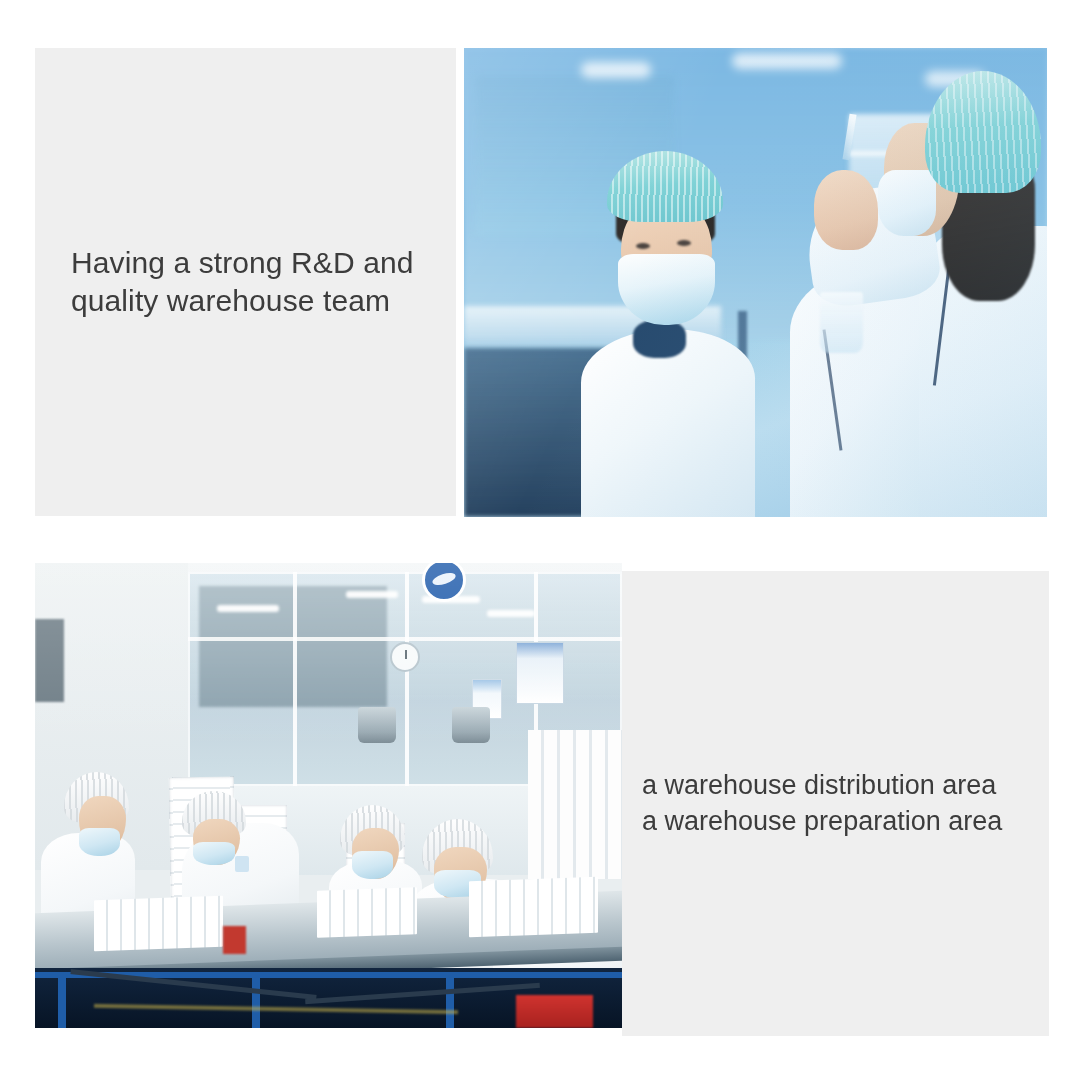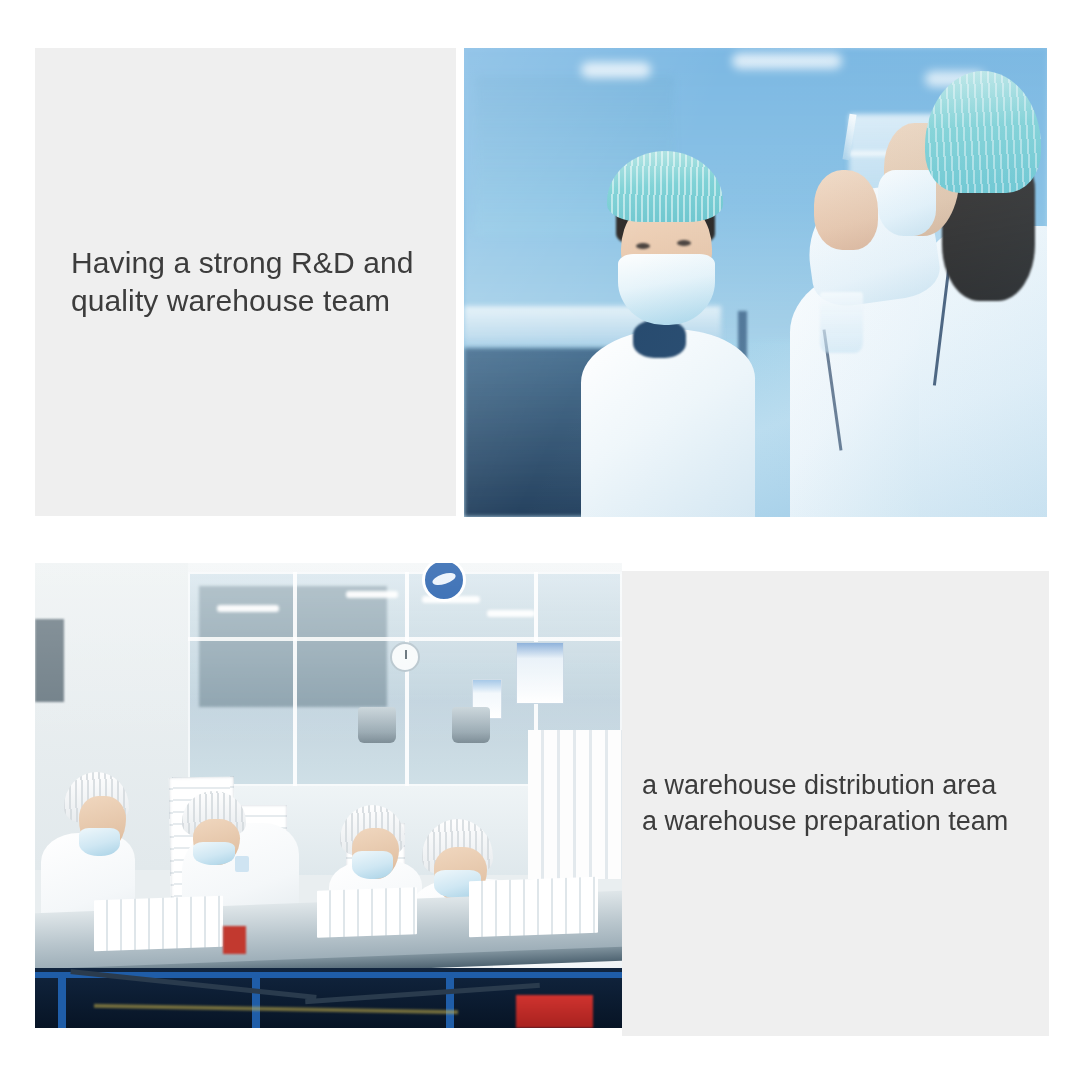--- a/index.html
+++ b/index.html
@@ -602,18 +602,18 @@
         <div class="yellow-tape"></div>
         <div class="red-item"></div>
         <div class="red-item2"></div>
         <div class="haze"></div>
       </div>
     </div>
 
     <div class="panel-bottom-text">
       <div class="caption-right">
         <span class="line">a warehouse distribution area</span>
-        <span class="line">a warehouse preparation team</span>
+        <span class="line">a warehouse preparation area</span>
       </div>
     </div>
   </div>
 
 </div>
 
 </body></html>

